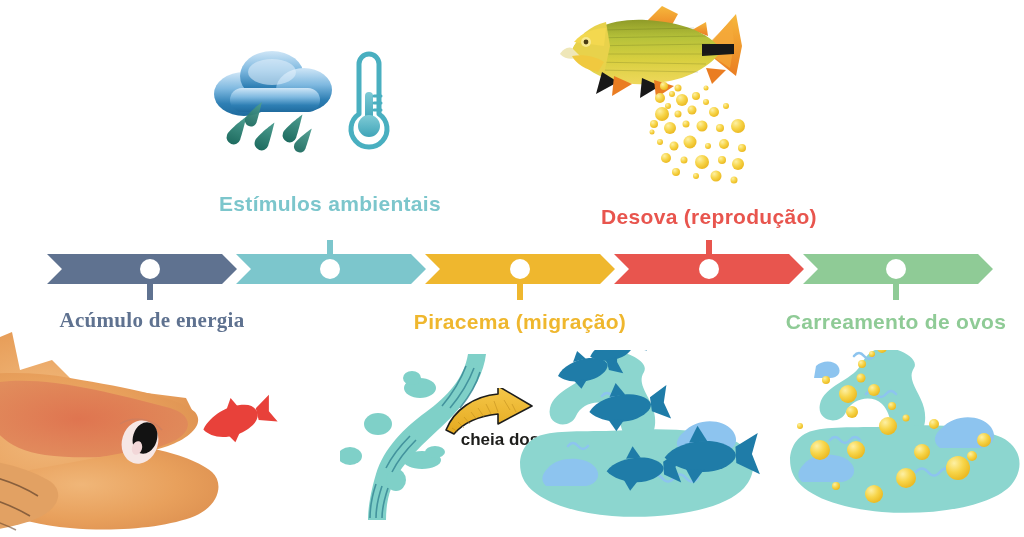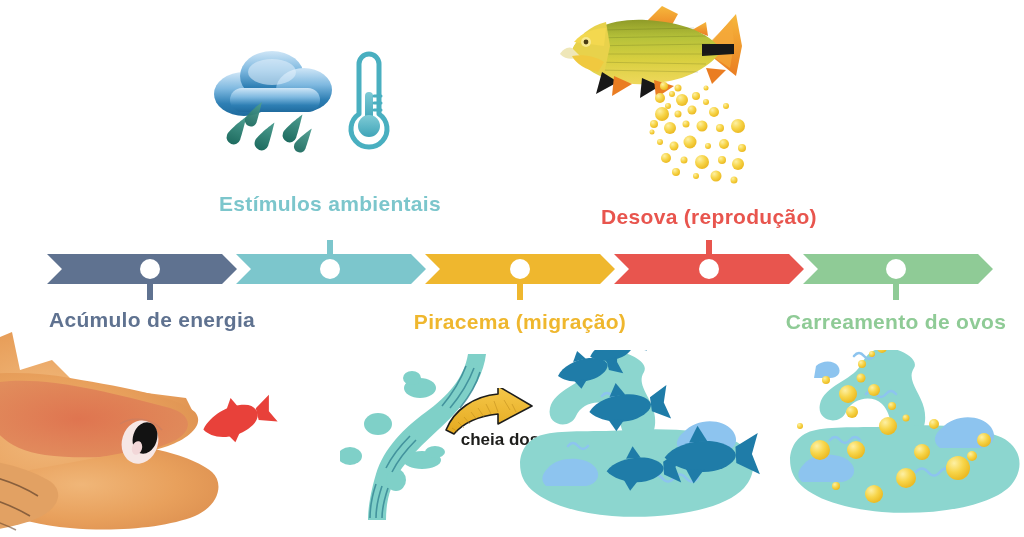--- a/index.html
+++ b/index.html
@@ -275,21 +275,21 @@
       <rect x="893" y="29" width="6" height="52" fill="#8fcb96"></rect>
 
       <circle cx="150" cy="29" r="10" fill="#ffffff"></circle>
       <circle cx="330" cy="29" r="10" fill="#ffffff"></circle>
       <circle cx="520" cy="29" r="10" fill="#ffffff"></circle>
       <circle cx="709" cy="29" r="10" fill="#ffffff"></circle>
       <circle cx="896" cy="29" r="10" fill="#ffffff"></circle>
     </svg>
   </div>
 
-  <div class="tl-label two-line" style="left:20px;top:308px;width:264px;color:#5f7290;">
+  <div class="tl-label two-line" style="left:20px;top:308px;width:264px;color:#5f7290;font-family:Liberation Serif, serif;">
     <div>Acúmulo de energia</div>
   </div>
 
   <div class="tl-label" style="left:180px;top:192px;width:300px;color:#7cc6cc;">Estímulos ambientais</div>
 
   <div class="tl-label" style="left:370px;top:310px;width:300px;color:#efb72e;">Piracema (migração)</div>
 
   <div class="tl-label" style="left:559px;top:192px;width:300px;color:#e8554e;margin-top:13px;">Desova (reprodução)</div>
 
   <div class="tl-label" style="left:746px;top:310px;width:300px;color:#8fcb96;">Carreamento de ovos</div>

